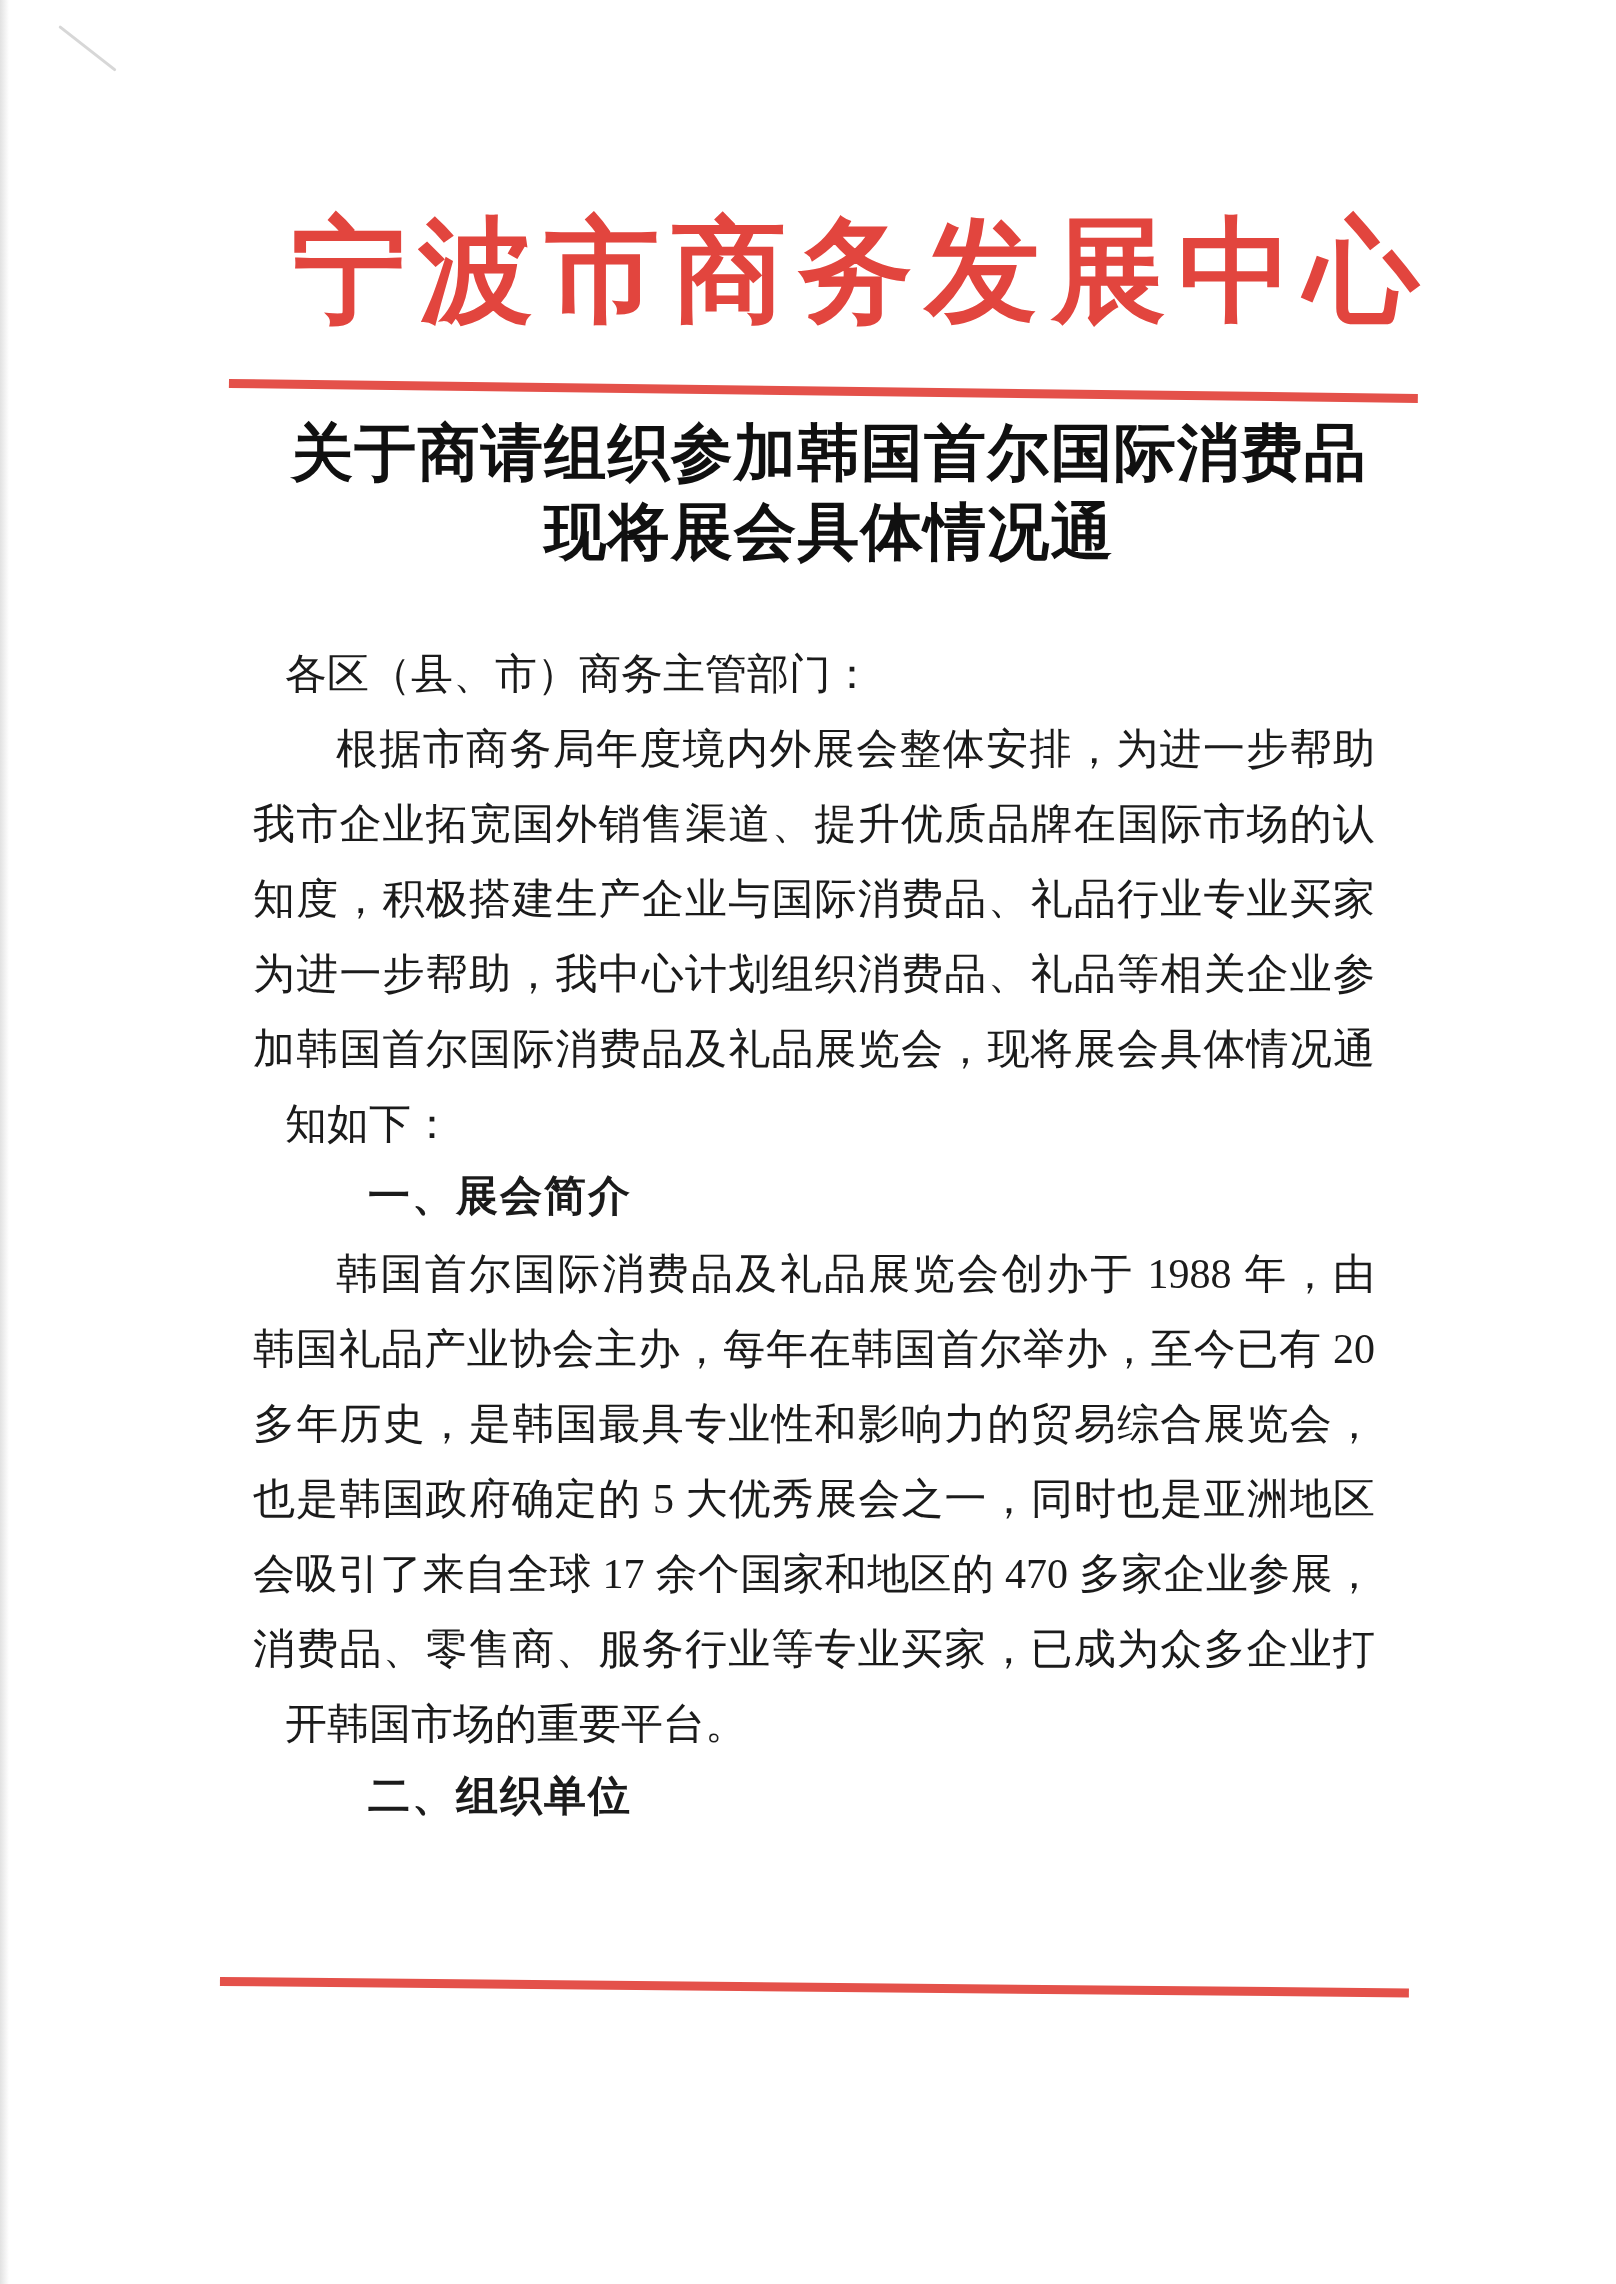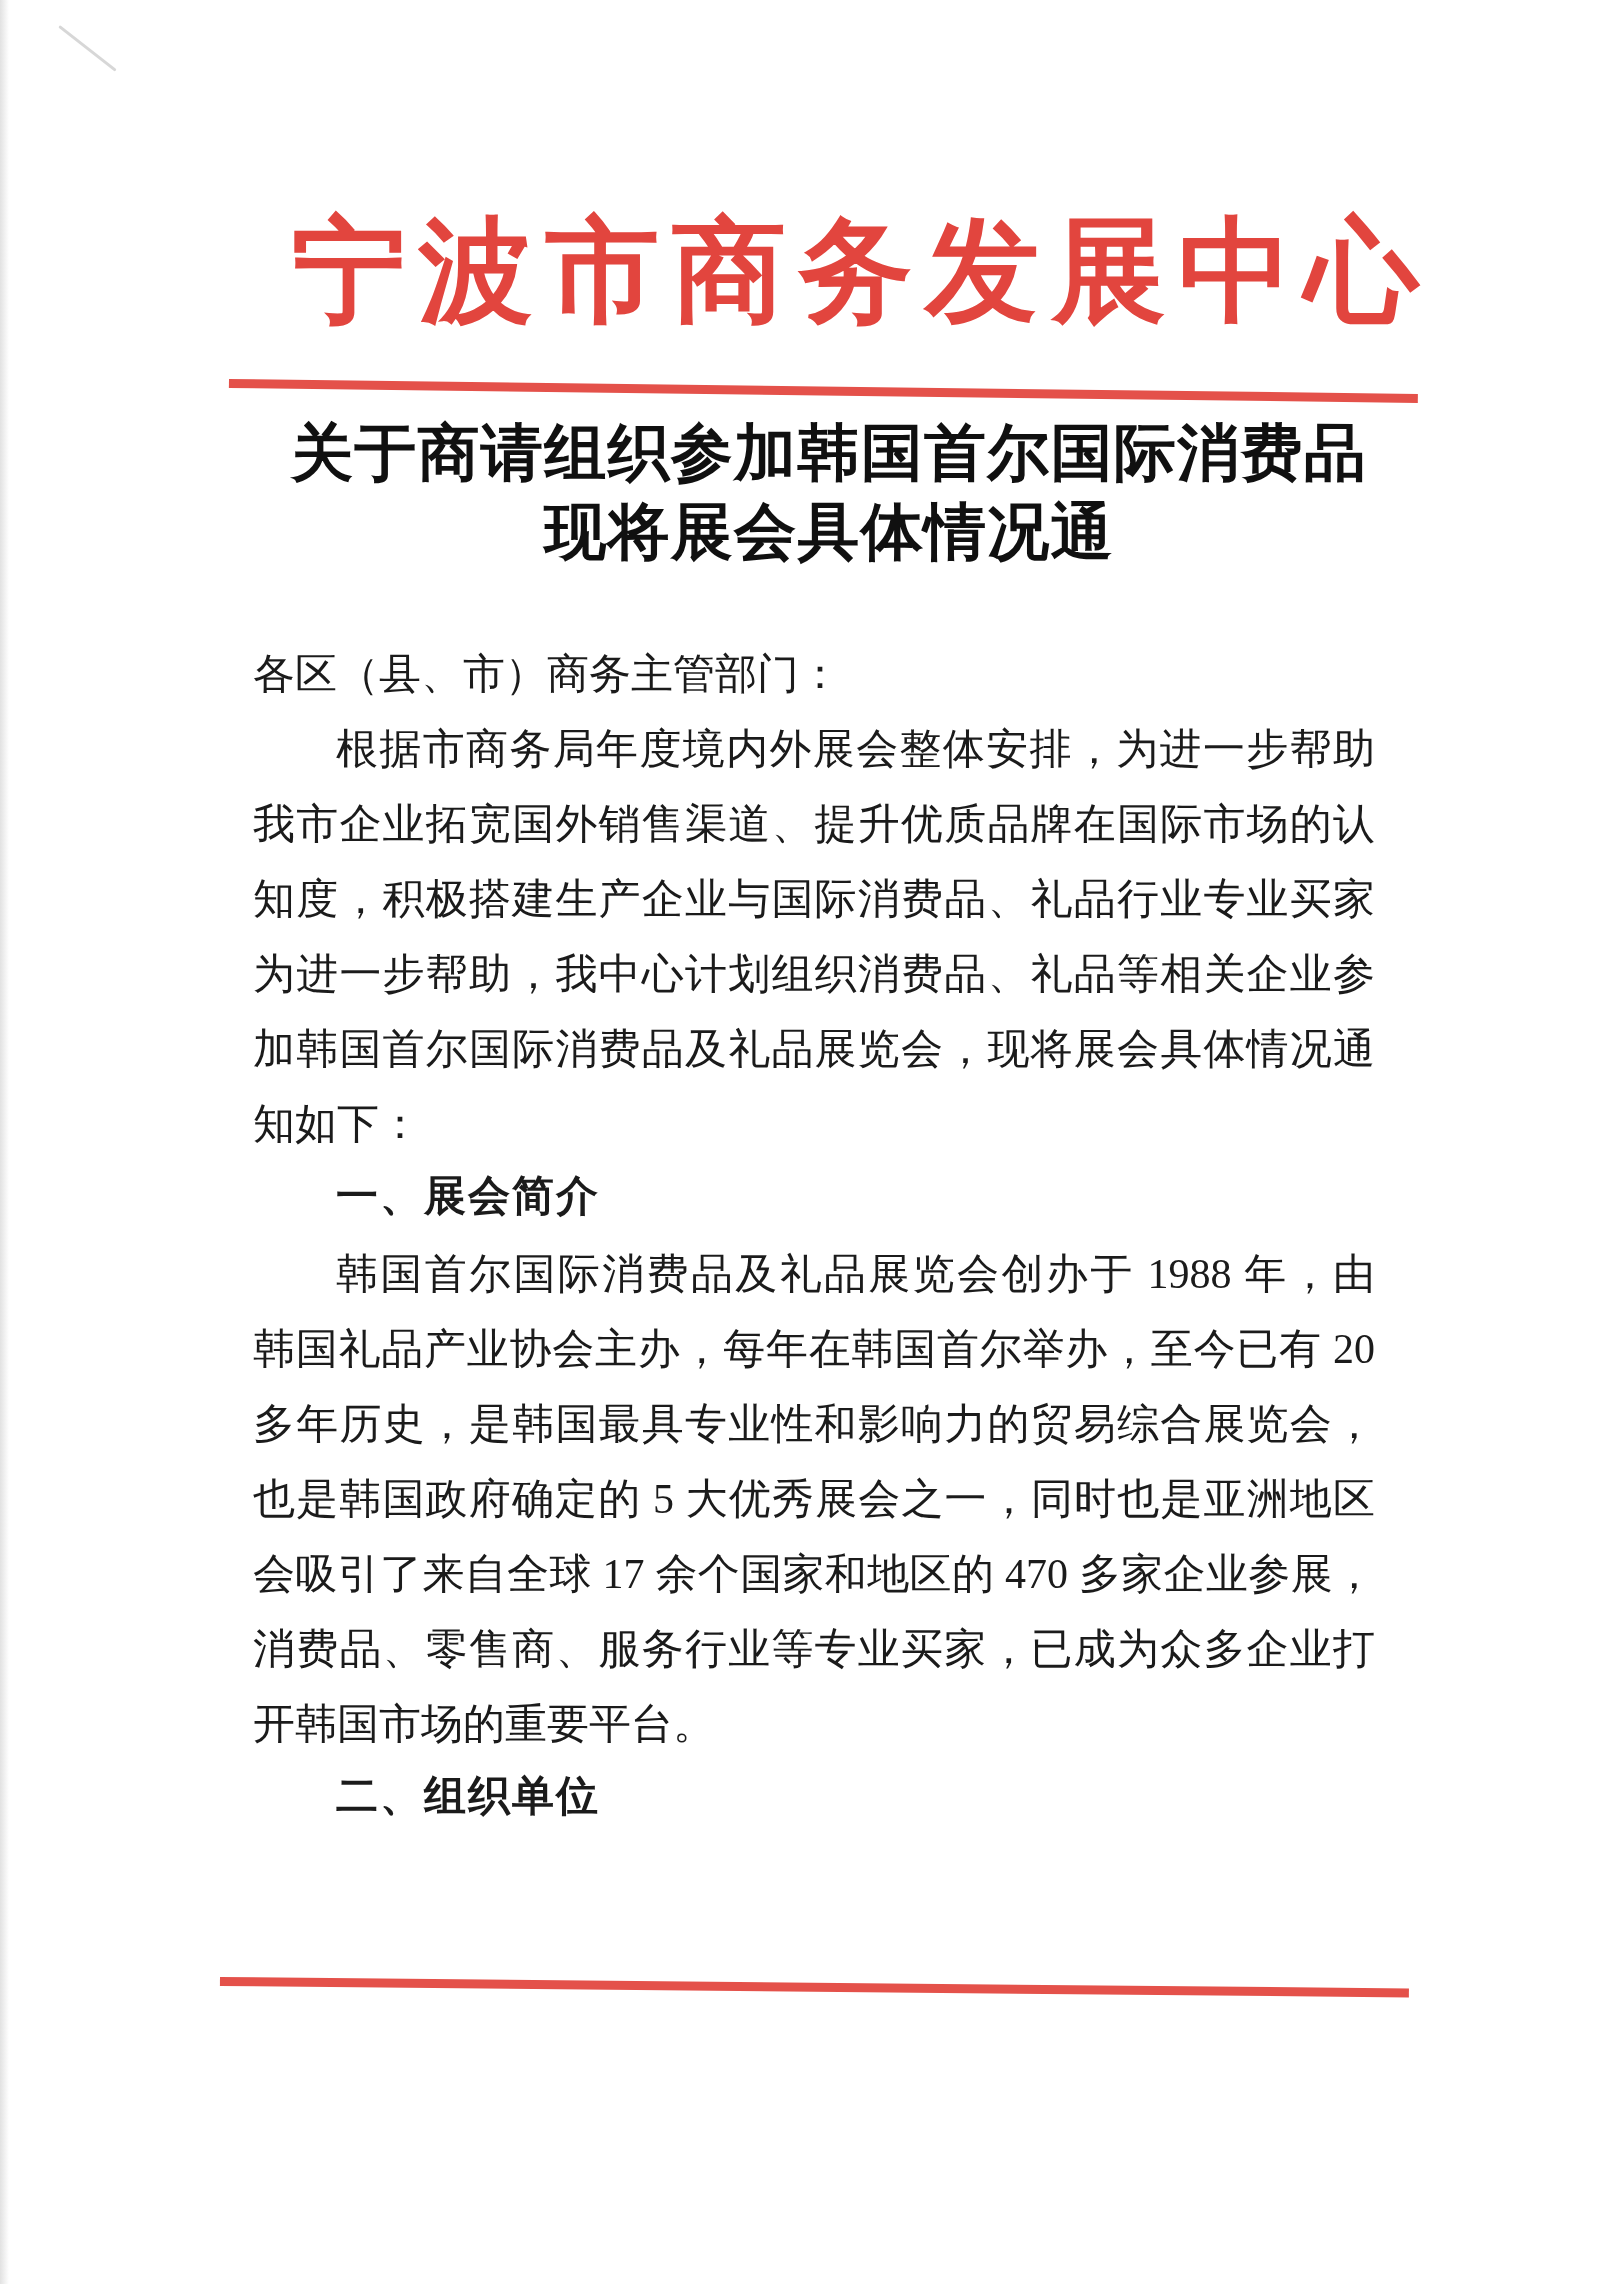--- a/index.html
+++ b/index.html
@@ -46,21 +46,21 @@
     letter-spacing: 1.3px;
     margin-left: 21px;
   }
   
   .content {
     position: absolute; top: 637px; left: 253px; width: 1122px;
     font-size: 42px; line-height: 75px; color: #1b1b1b;
   }
   .ln { min-height: 75px; }
   .j { text-align: justify; text-align-last: justify; }
-  .l { text-align: left; text-align-last: left; }
+  .l { text-align: left; text-align-last: left; margin-left: 32px; }
   .ind { text-indent: 83px; }
   .hd {
     font-weight: bold;
     font-family: Liberation Mono, monospace;
     letter-spacing: 2px;
   }
 </style>
 </head>
 <body>
 

